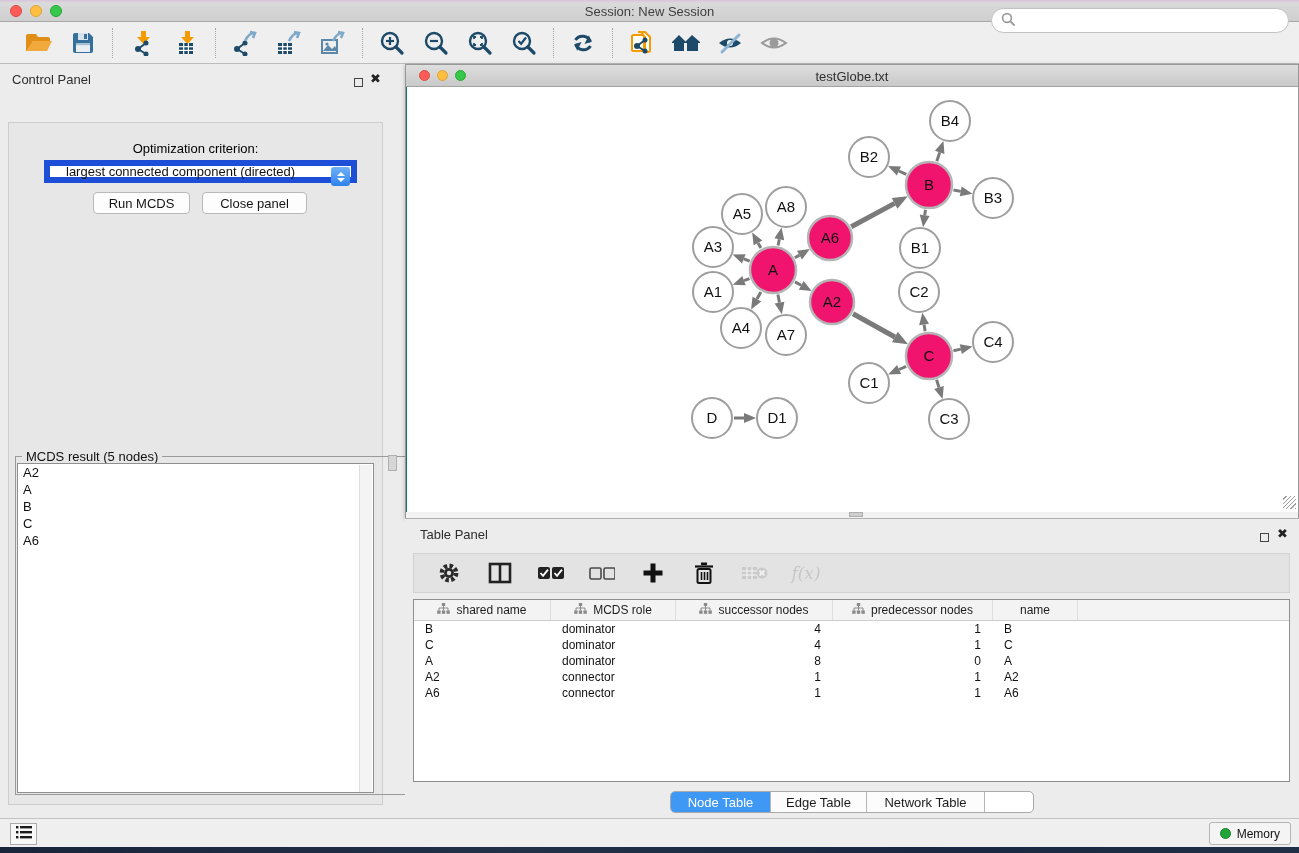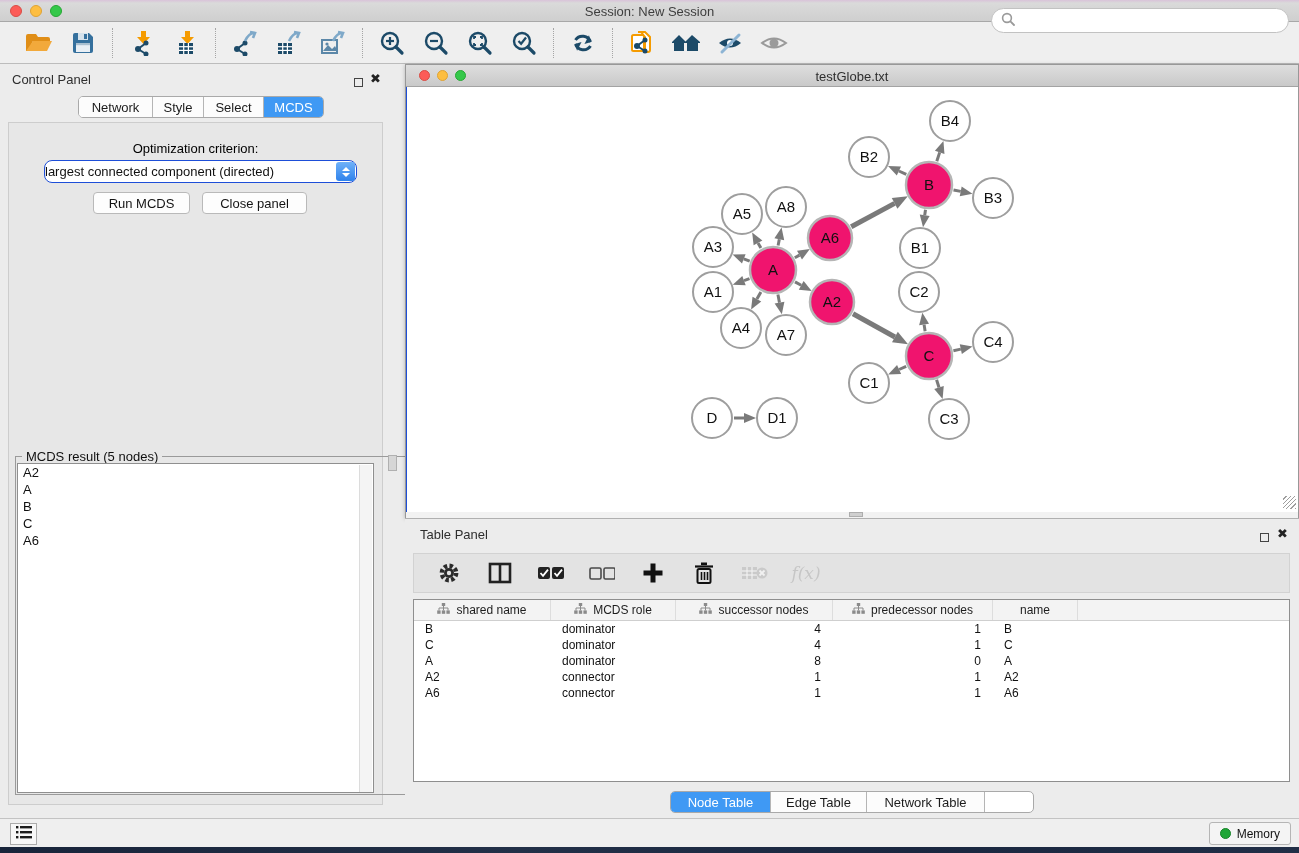--- a/index.html
+++ b/index.html
@@ -36,38 +36,38 @@
   .float-ic { width:9px; height:9px; border:1.5px solid #444; display:inline-block; }
   .close-ic { font-size:13px; font-weight:bold; color:#222; }
   #cp-tabs { left:78px; top:32px; height:22px; display:flex; border:1px solid #a9a9a9; border-radius:5px;
     background:#fff; overflow:hidden; position:absolute; }
   .seg { height:100%; display:flex; align-items:center; justify-content:center; font-size:13px; color:#1c1c1c;
     border-right:1px solid #b5b5b5; cursor:pointer; background:#fcfcfc; }
   .seg:last-child { border-right:none; }
   .seg.sel { background:#3f99f4; color:#fff; }
   #cp-box { left:8px; top:58px; width:375px; height:683px; background:#e7e7e7; border:1px solid #cdcdcd; position:absolute; }
   #opt-label { width:100%; top:18px; text-align:center; font-size:13px; color:#000000; }
-  #mcds-dropdown { left:35px; top:37px; width:313px; height:23px; background:#fff; border:1px solid #1d4ed8;
-    border-radius:8px; display:flex; align-items:center; font-size:13px; color:#111; padding-left:0; position:absolute; cursor:pointer; }
+  #mcds-dropdown { left:35px; top:37px; width:313px; height:23px; background:#fff; border:6px solid #1d4ed8;
+    border-radius:0; display:flex; align-items:center; font-size:13px; color:#111; padding-left:16px; position:absolute; cursor:pointer; }
   .dd-stepper { position:absolute; right:1px; top:1px; width:19px; height:19px; border-radius:3px;
     background:linear-gradient(#6fb1f8,#2f82ec); display:flex; flex-direction:column; align-items:center; justify-content:center; gap:2px; }
   .chev { width:0; height:0; border-left:4px solid transparent; border-right:4px solid transparent; }
   .chev.up { border-bottom:4px solid #fff; }
   .chev.dn { border-top:4px solid #fff; }
   .cbtn { position:absolute; top:69px; height:22px; background:#fdfdfd; border:1px solid #b9b9b9; border-radius:4px;
     font-size:13px; color:#141414; display:flex; align-items:center; justify-content:center; cursor:pointer; }
   #result-group { left:6px; top:333px; width:397px; height:339px; border:1px solid #9a9a9a; position:absolute; }
   #result-title { position:absolute; left:6px; top:-8px; background:#e7e7e7; padding:0 4px; font-size:13px; color:#101010; }
   #result-list { position:absolute; left:1px; top:6px; width:357px; height:330px; background:#fff;
     border:1px solid #8f8f8f; overflow:hidden; }
   .rtrack { position:absolute; right:1px; top:1px; width:13px; height:328px; background:#f4f4f4; border-left:1px solid #dcdcdc; }
   .ritem { font-size:13px; color:#101010; padding:1px 0 1px 5px; line-height:15px; cursor:default; }
 
   
-  #net-window { left:405px; top:64px; width:894px; height:454px; background:#1d4ed8;
+  #net-window { left:405px; top:64px; width:894px; height:454px; background:#0f766e;
     border:1px solid #989898; box-shadow:0 1px 4px rgba(0,0,0,.25);padding-left:28px; }
   #net-titlebar { left:0; top:0; width:100%; height:22px;
     background:linear-gradient(#dedede,#c9c9c9); border-bottom:1px solid #a3a3a3; }
   #net-titlebar .wtitle { width:100%; text-align:center; top:4px; font-size:13px; color:#2f2f2f; }
   #net-canvas { left:1px; top:22px; width:891px; height:425px; background:#fff; }
   #net-hscroll { left:0; top:447px; width:892px; height:6px; background:#f2f2f2; }
   .thumb { background:#cfcfcf; border:1px solid #adadad; }
   #resize-grip { right:2px; top:431px; width:13px; height:13px;
     background:repeating-linear-gradient(135deg,transparent 0 2px,#9e9e9e 2px 3px); }
   #split-thumb { left:388px; top:455px; width:9px; height:16px; background:#d6d6d6; border:1px solid #b0b0b0; }
@@ -281,26 +281,20 @@
           <circle cx="6" cy="6" r="4.4" fill="none" stroke="#9a9a9a" stroke-width="1.6"></circle>
           <line x1="9.4" y1="9.4" x2="13" y2="13" stroke="#9a9a9a" stroke-width="1.8" stroke-linecap="round"></line>
         </svg>
     </span>
   </div>
 
   <div id="control-panel" class="abs">
     <div class="panel-head abs" style="left:12px;top:8px">Control Panel</div>
     <span class="abs" style="right:27px;top:9px"><span class="float-ic"></span></span>
     <span class="abs close-ic" style="right:9px;top:7px">✖</span>
-    <div id="cp-tabs">
-        <div class="seg" style="width: 74px;">Network</div>
-        <div class="seg" style="width: 51px;">Style</div>
-        <div class="seg" style="width: 60px;">Select</div>
-        <div class="seg sel" style="width: 59px;">MCDS</div>
-      </div>
     <div id="cp-box">
       <div id="opt-label" class="abs">Optimization criterion:</div>
       <div id="mcds-dropdown">
         <span>largest connected component (directed)</span>
         <span class="dd-stepper">
             <span class="chev up"></span>
             <span class="chev dn"></span>
           </span>
       </div>
       <div class="cbtn" style="left:84px;width:97px">Run MCDS</div>

